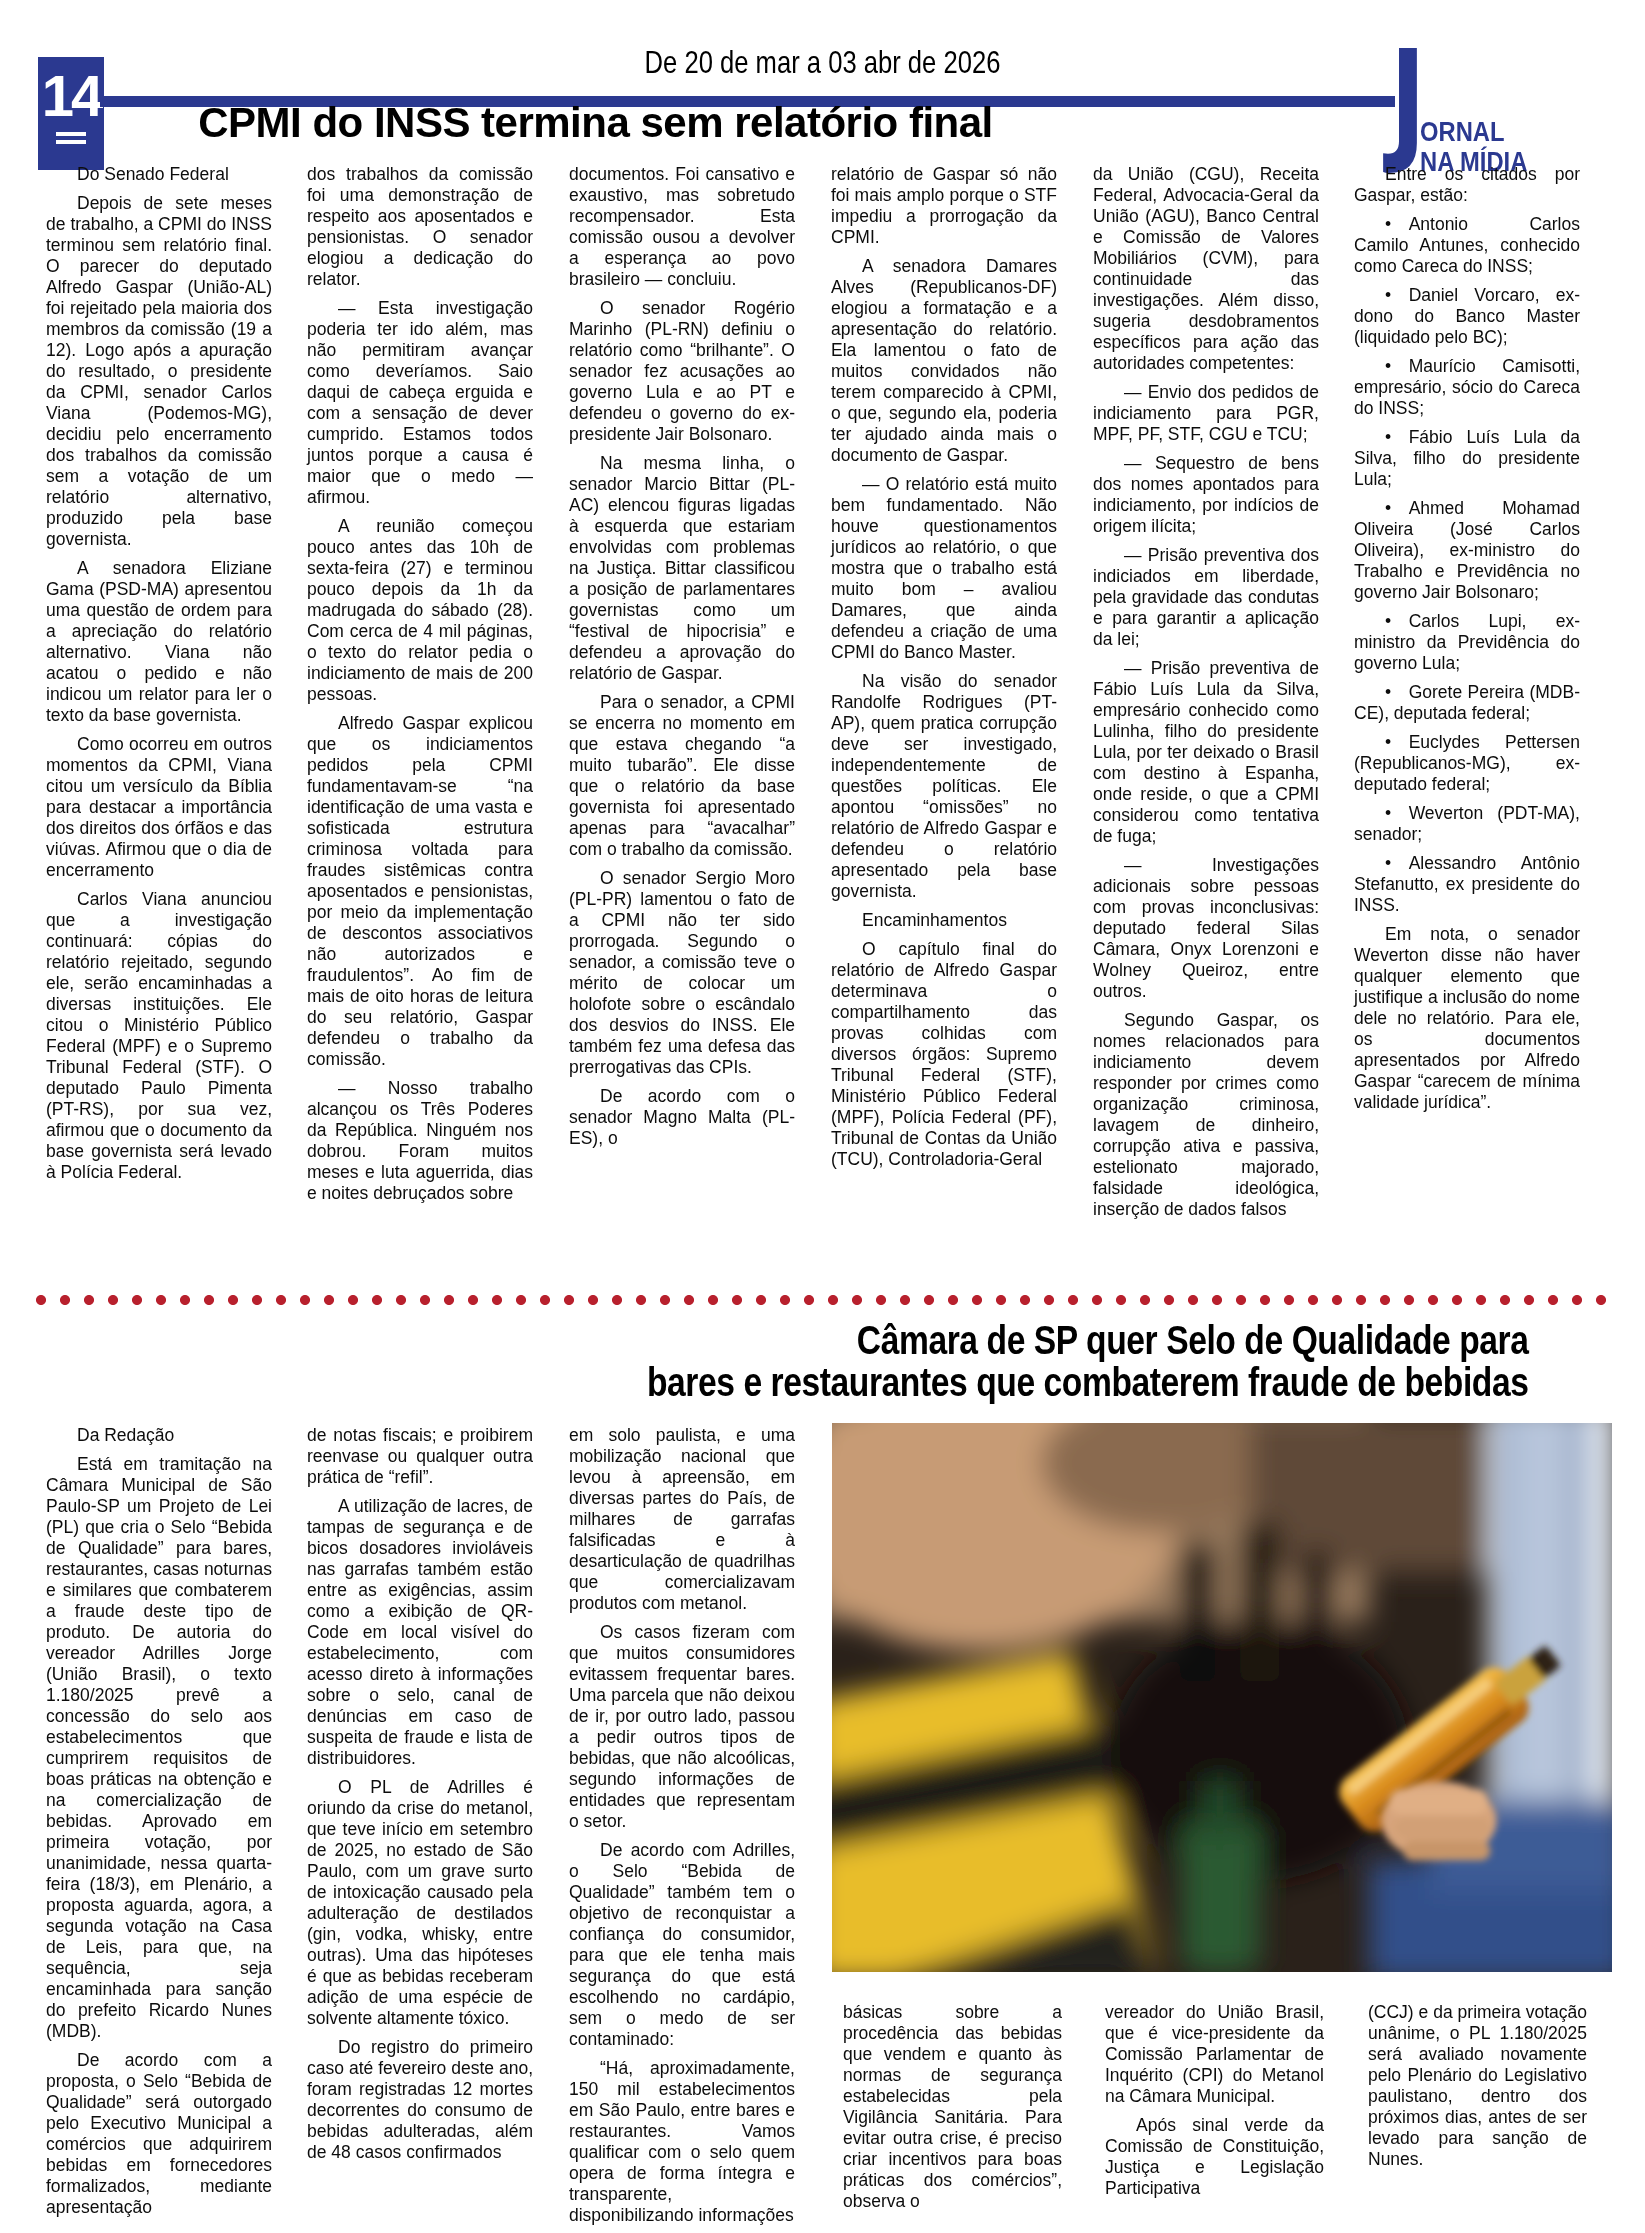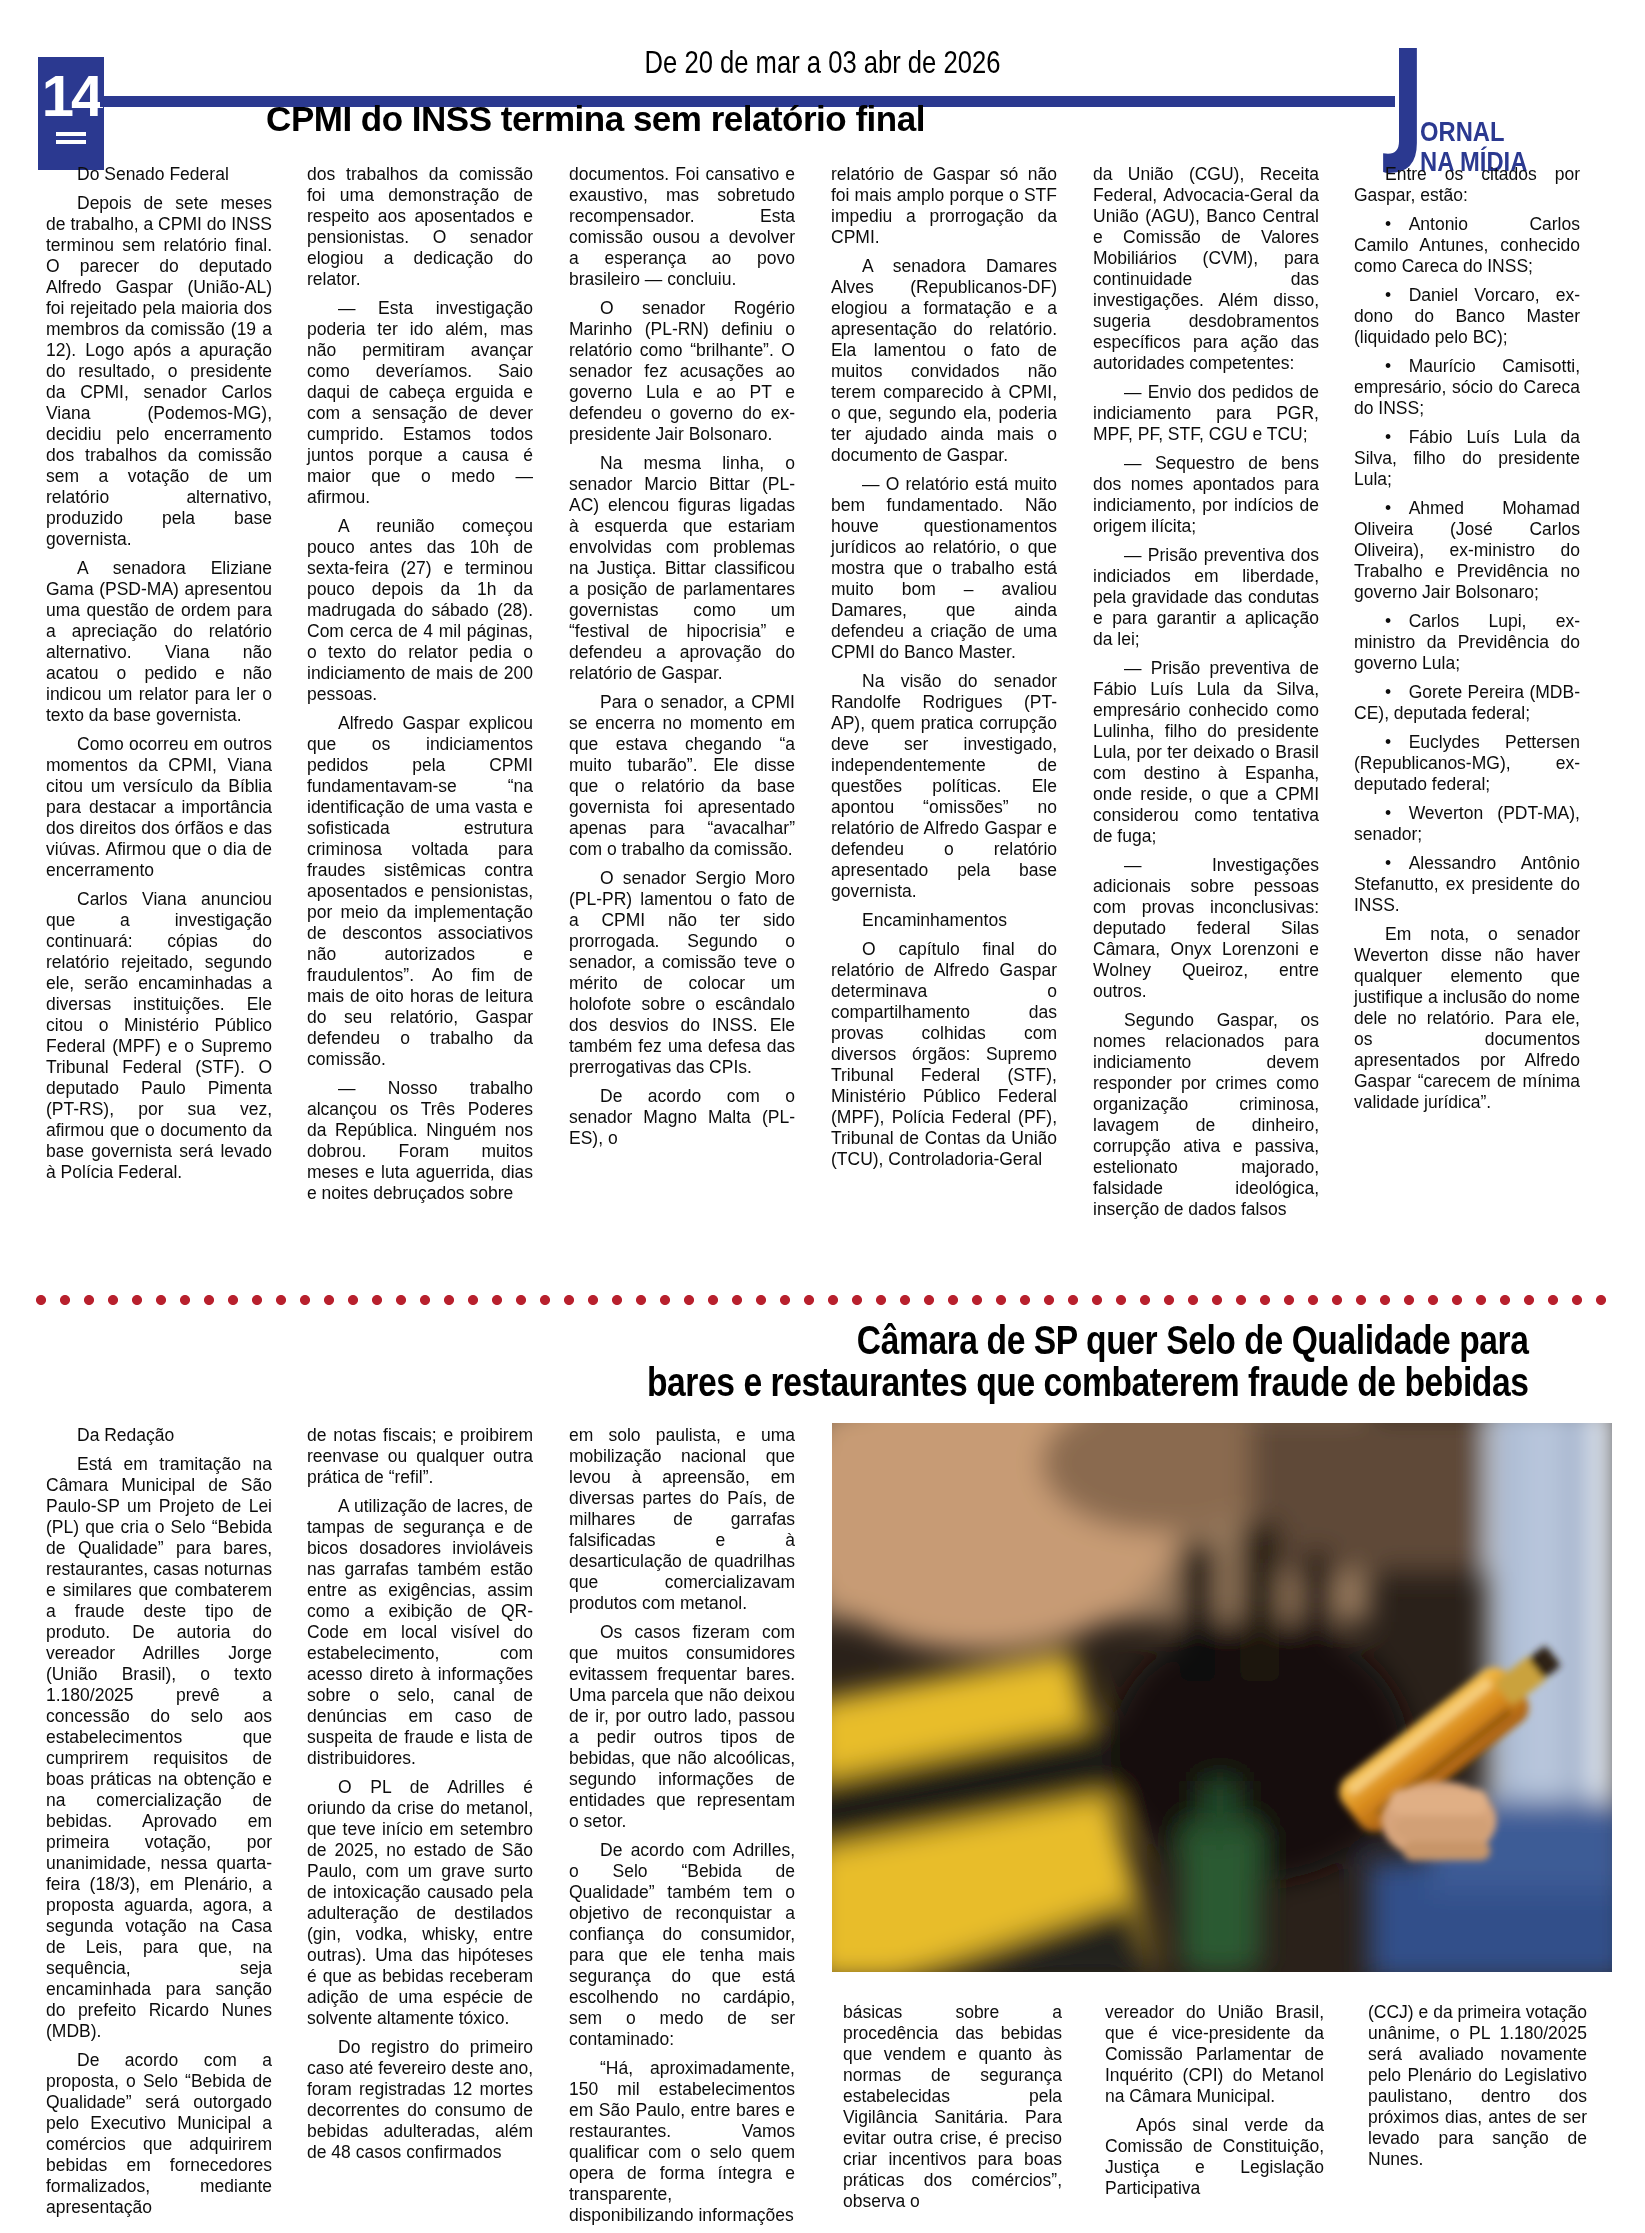--- a/index.html
+++ b/index.html
@@ -18,21 +18,21 @@
   .edition-date { position:absolute; top:44px; left:325px; width:995px; text-align:center;
                   font-size:32px; color:#000; transform:scaleX(0.8); transform-origin:center; }
   .logo { position:absolute; left:1383px; top:48px; display:flex; align-items:flex-end; }
   .logo-j svg { display:block; }
   .logo-lines { display:flex; flex-direction:column; margin-left:3px; margin-top:12px;
                 color:var(--blue); font-weight:bold; font-size:27px; line-height:30px;
                 transform:scaleX(0.88); transform-origin:left top; white-space:nowrap; }
 
   
   .headline1 { position:absolute; top:99px; left:0; width:1156px; margin:0; text-align:center;
-               font-size:35px; font-weight:bold; letter-spacing:-0.5px; color:#000;padding-left:35px; }
+               font-size:42px; font-weight:bold; letter-spacing:-0.5px; color:#000;padding-left:35px; }
   .headline2 { position:absolute; top:1319px; left:35px; width:1577px; margin:0; text-align:right;
                font-weight:bold; color:#000; }
   .hl2inner { display:inline-block; transform:scaleX(0.84); transform-origin:center; }
   .hl2inner .l { display:block; font-size:40px; line-height:42px; letter-spacing:-0.5px; }
 
   
   .dots { position:absolute; top:1294px; left:35px; width:1580px; height:13px;
           background-image:radial-gradient(circle at 6px 6px, var(--red) 4.6px, rgba(0,0,0,0) 5.4px);
           background-size:24px 13px; background-repeat:repeat-x; }
 

